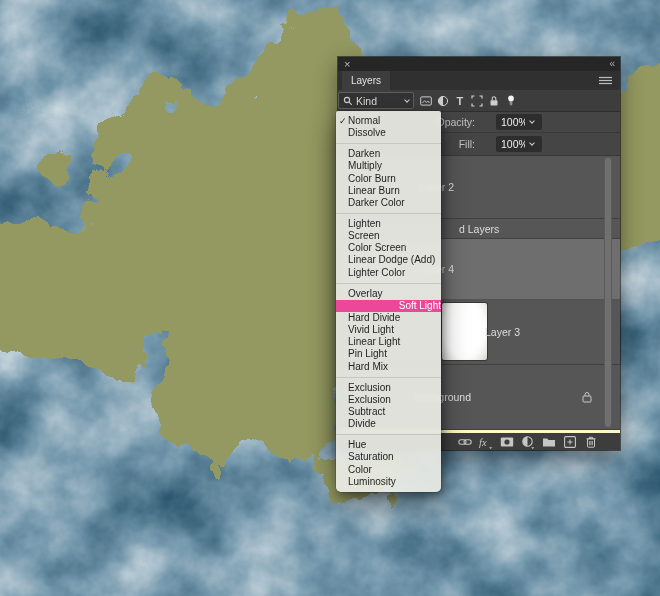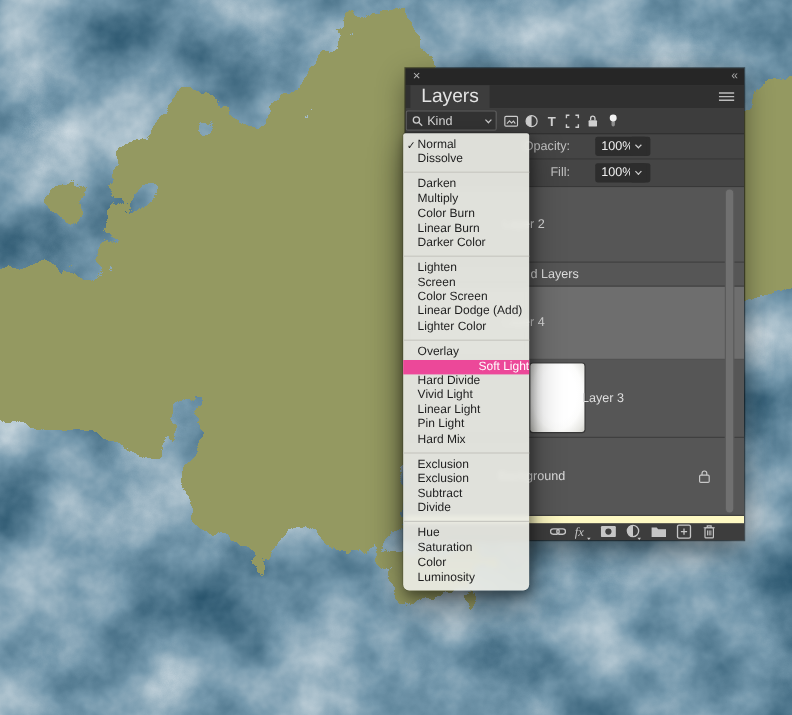--- a/index.html
+++ b/index.html
@@ -12,21 +12,21 @@
   .panel{position:absolute;left:338px;top:57px;width:282px;height:393px;
          background:#424242;z-index:2;outline:1px solid rgba(0,0,0,.5);
          box-shadow:0 8px 22px rgba(0,0,0,.45);font-size:10.5px;color:#d6d6d6;}
   .panel *{box-sizing:border-box;}
   .titlebar{height:14px;background:#262626;display:flex;align-items:center;
             padding:0 6px;color:#b9b9b9;font-size:10px;line-height:1;}
   .close-glyph{font-size:11px;cursor:default;}
   .collapse-glyph{margin-left:auto;letter-spacing:-1px;font-size:10px;color:#a9a9a9;}
   .tabbar{height:19px;background:#303030;display:flex;align-items:stretch;padding-left:4px;}
   .tab{background:#3d3d3d;padding:0 9px;display:flex;align-items:center;
-       color:#e3e3e3;font-size:16px;}
+       color:#e3e3e3;font-size:10px;}
   .panel-menu{margin-left:auto;margin-right:8px;align-self:center;display:flex;}
   .filterrow{height:22px;background:#3d3d3d;border-bottom:1px solid #2e2e2e;
              display:flex;align-items:center;padding:0 0;}
   .kindbox{width:76px;height:17px;background:#333;border:1px solid #5f5f5f;border-radius:2px;
            display:flex;align-items:center;padding:0 4px;gap:3px;color:#d9d9d9;}
   .kindbox .chev{margin-left:auto;}
   .chev{width:4px;height:4px;border-right:1.3px solid #cfcfcf;border-bottom:1.3px solid #cfcfcf;
         transform:rotate(45deg);margin-top:-2px;}
   .filter-icons{display:flex;align-items:center;gap:5px;margin-left:6px;}
   .optrow{position:relative;height:21px;background:#454545;border-bottom:1px solid #383838;}
@@ -39,21 +39,21 @@
             border-radius:2px;display:flex;align-items:center;justify-content:center;}
   .layerlist{position:relative;height:274px;background:#4a4a4a;}
   .layer-row{position:relative;background:#565656;border-bottom:1px solid rgba(0,0,0,.25);}
   .layer-row .layer-label{position:absolute;top:50%;transform:translateY(-50%);color:#dedede;white-space:nowrap;}
   .mask-thumb{position:absolute;left:104px;top:3px;width:45px;height:57px;border-radius:2px;
               background:radial-gradient(ellipse at 50% 45%,#ffffff 50%,#fcfcfb 66%,#e8e8e4 86%,#cfcfc8 100%);
               box-shadow:0 0 0 1px rgba(0,0,0,.35);}
   .lock-icon{position:absolute;right:28px;top:50%;transform:translateY(-50%);}
   .scroll-thumb{position:absolute;right:8px;top:1px;width:8px;height:271px;background:#707070;
                 border:1px solid #5a5a5a;border-radius:4px;}
-  .bottombar{height:20px;background:#3d3d3d;border-top:6px solid #fef9c3;display:flex;
+  .bottombar{height:20px;background:#3d3d3d;border-top:3px solid #fef9c3;display:flex;
              align-items:center;justify-content:flex-end;gap:7px;padding-right:22px;}
   .bottombar svg{display:block;}
 
   
   .menu{position:absolute;left:336px;top:111px;width:105px;padding:4px 0;z-index:5;
         background:rgba(236,237,230,.92);backdrop-filter:blur(2px);
         border-radius:2px 2px 5px 5px;
         box-shadow:2px 4px 10px rgba(0,0,0,.35),0 12px 28px rgba(0,0,0,.4),0 0 0 .5px rgba(0,0,0,.25);
         font-size:10px;color:#1e1e1e;}
   .menu-item{position:relative;height:12.15px;line-height:12.15px;padding-left:12px;white-space:nowrap;}
@@ -182,21 +182,21 @@
 
     <div class="layerlist">
 
       <div class="layer-row" style="height: 63px;">
 
     <span class="layer-label" style="left: 81px;">Layer 2</span>
 
   </div>
         <div class="layer-row" style="height: 20px;">
 
-    <span class="layer-label" style="left: 104px;">d Layers</span>
+    <span class="layer-label" style="left: 121px;">d Layers</span>
 
   </div>
         <div class="layer-row" style="height: 61px; background: rgb(110, 110, 110);">
 
     <span class="layer-label" style="left: 81px;">Layer 4</span>
 
   </div>
         <div class="layer-row" style="height: 65px;">
     <div class="mask-thumb" style="display: block;"></div>
     <span class="layer-label" style="left: 147px;">Layer 3</span>

